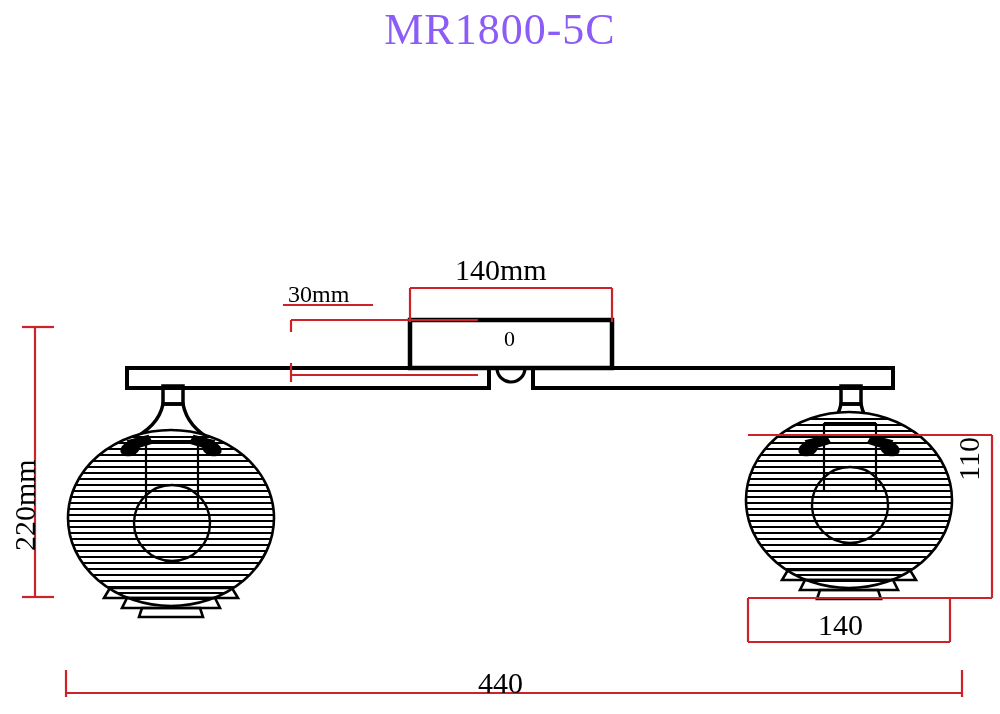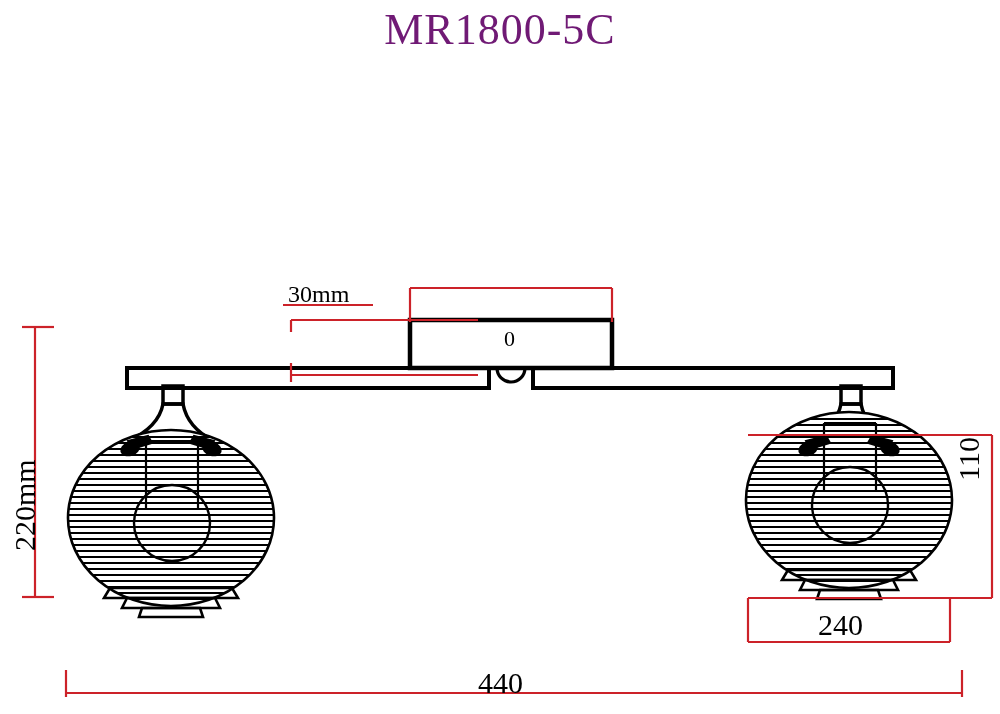--- a/index.html
+++ b/index.html
@@ -22,21 +22,21 @@
   }
   #title {
     position: absolute;
     left: 0;
     top: 4px;
     width: 1000px;
     text-align: center;
     font-family: "Liberation Serif", "DejaVu Serif", serif;
     font-size: 44px;
     letter-spacing: 1px;
-    color: #701a75;
+    color: #8b5cf6;
     line-height: 52px;
     white-space: nowrap;
   }
   #drawing {
     position: absolute;
     left: 0;
     top: 0;
   }
   .dim-label {
     position: absolute;
@@ -251,26 +251,27 @@
         <line x1="748" y1="642" x2="950" y2="642"></line>
         <line x1="950" y1="598" x2="950" y2="642"></line>
         <line x1="748" y1="598" x2="950" y2="598"></line>
         <line x1="748" y1="435" x2="992" y2="435"></line>
         <line x1="992" y1="435" x2="992" y2="598"></line>
         <line x1="950" y1="598" x2="992" y2="598"></line>
       </g>
     </g>
   </svg>
 
+  <div class="dim-label" id="label-140mm">140mm</div>
 
   <div class="dim-label" id="label-30mm">30mm</div>
 
   <div class="dim-label" id="label-620">440</div>
 
-  <div class="dim-label" id="label-140">240</div>
+  <div class="dim-label" id="label-140">140</div>
 
   <div class="dim-label" id="label-110">110</div>
 
   <div class="dim-label" id="label-220mm">220mm</div>
 
   <div class="dim-label" id="label-zero">0</div>
 
 </div>
 
 </body></html>

